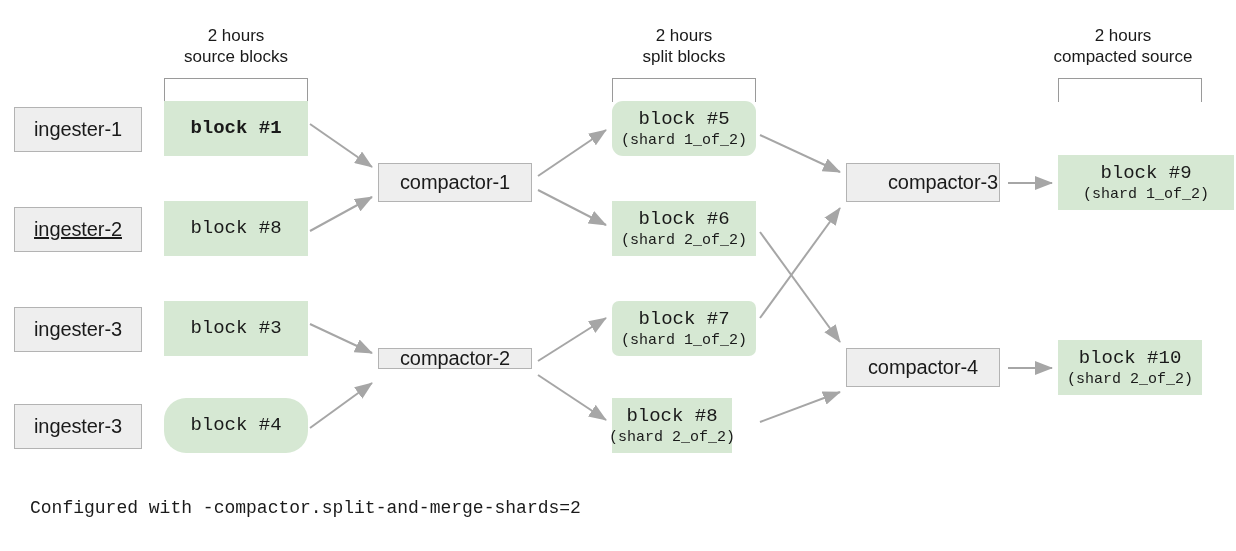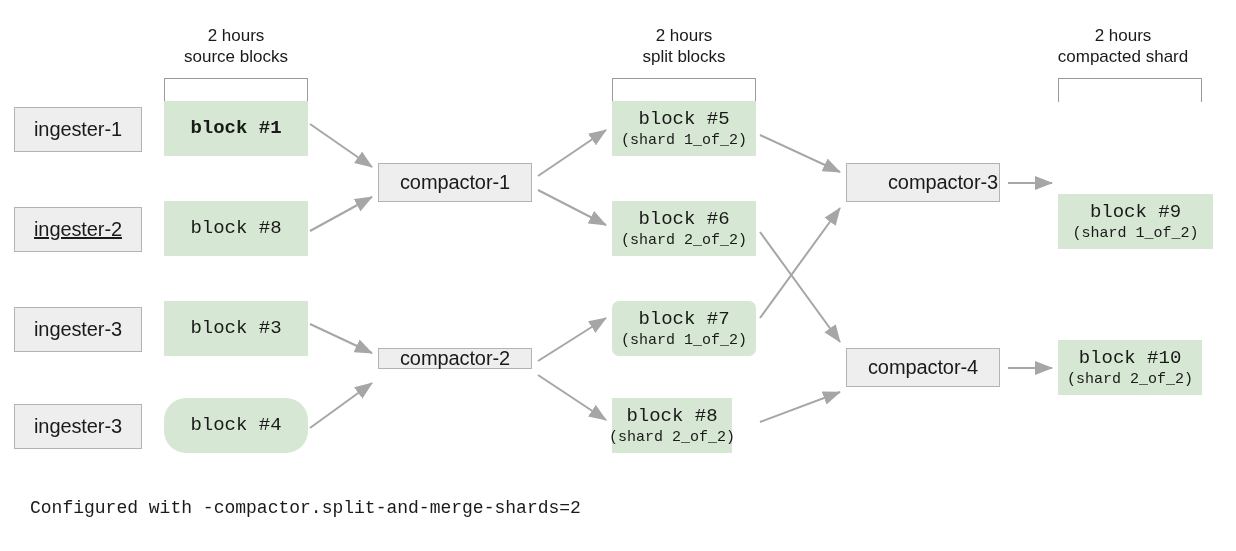--- a/index.html
+++ b/index.html
@@ -116,21 +116,21 @@
       <div class="group-label" style="left: 164px; top: 25px; width: 144px;">
         <div>2 hours</div>
         <div>source blocks</div>
       </div>
       <div class="group-label" style="left: 612px; top: 25px; width: 144px;">
         <div>2 hours</div>
         <div>split blocks</div>
       </div>
       <div class="group-label" style="left: 1043px; top: 25px; width: 160px;">
         <div>2 hours</div>
-        <div>compacted shard</div>
+        <div>compacted source</div>
       </div>
     </div>
   <div id="brackets">
       <div class="bracket" style="left: 164px; top: 78px; width: 144px; height: 24px;"></div>
       <div class="bracket" style="left: 612px; top: 78px; width: 144px; height: 24px;"></div>
       <div class="bracket" style="left: 1058px; top: 78px; width: 144px; height: 24px;"></div>
     </div>
   <div id="ingester-nodes">
       <div class="node node-gray" style="left: 14px; top: 107px; width: 128px; height: 45px;">
         <div>ingester-1</div>
@@ -161,21 +161,21 @@
     </div>
   <div id="splitc-nodes">
       <div class="node node-gray" style="left: 378px; top: 163px; width: 154px; height: 39px;">
         <div>compactor-1</div>
       </div>
       <div class="node node-gray" style="left: 378px; top: 348px; width: 154px; height: 21px;">
         <div>compactor-2</div>
       </div>
     </div>
   <div id="split-nodes">
-      <div class="node node-green" style="left: 612px; top: 101px; width: 144px; height: 55px;">
+      <div class="node node-green" style="left: 612px; top: 101px; width: 144px; height: 55px; border-radius: 11px;">
         <div class="blk-title">block #5</div>
         <div class="blk-sub">(shard 1_of_2)</div>
       </div>
       <div class="node node-green" style="left: 612px; top: 201px; width: 144px; height: 55px;">
         <div class="blk-title">block #6</div>
         <div class="blk-sub">(shard 2_of_2)</div>
       </div>
       <div class="node node-green" style="left: 612px; top: 301px; width: 144px; height: 55px; border-radius: 7px;">
         <div class="blk-title">block #7</div>
         <div class="blk-sub">(shard 1_of_2)</div>
@@ -187,21 +187,21 @@
     </div>
   <div id="mergec-nodes">
       <div class="node node-gray" style="left: 846px; top: 163px; width: 154px; height: 39px; padding-left: 40px;">
         <div>compactor-3</div>
       </div>
       <div class="node node-gray" style="left: 846px; top: 348px; width: 154px; height: 39px;">
         <div>compactor-4</div>
       </div>
     </div>
   <div id="compacted-nodes">
-      <div class="node node-green" style="left: 1058px; top: 155px; width: 155px; height: 55px; margin-top: 39px;">
+      <div class="node node-green" style="left: 1058px; top: 155px; width: 176px; height: 55px;">
         <div class="blk-title">block #9</div>
         <div class="blk-sub">(shard 1_of_2)</div>
       </div>
       <div class="node node-green" style="left: 1058px; top: 340px; width: 144px; height: 55px;">
         <div class="blk-title">block #10</div>
         <div class="blk-sub">(shard 2_of_2)</div>
       </div>
     </div>
 
   <div class="caption" style="left: 30px; top: 498px;">Configured with -compactor.split-and-merge-shards=2</div>

